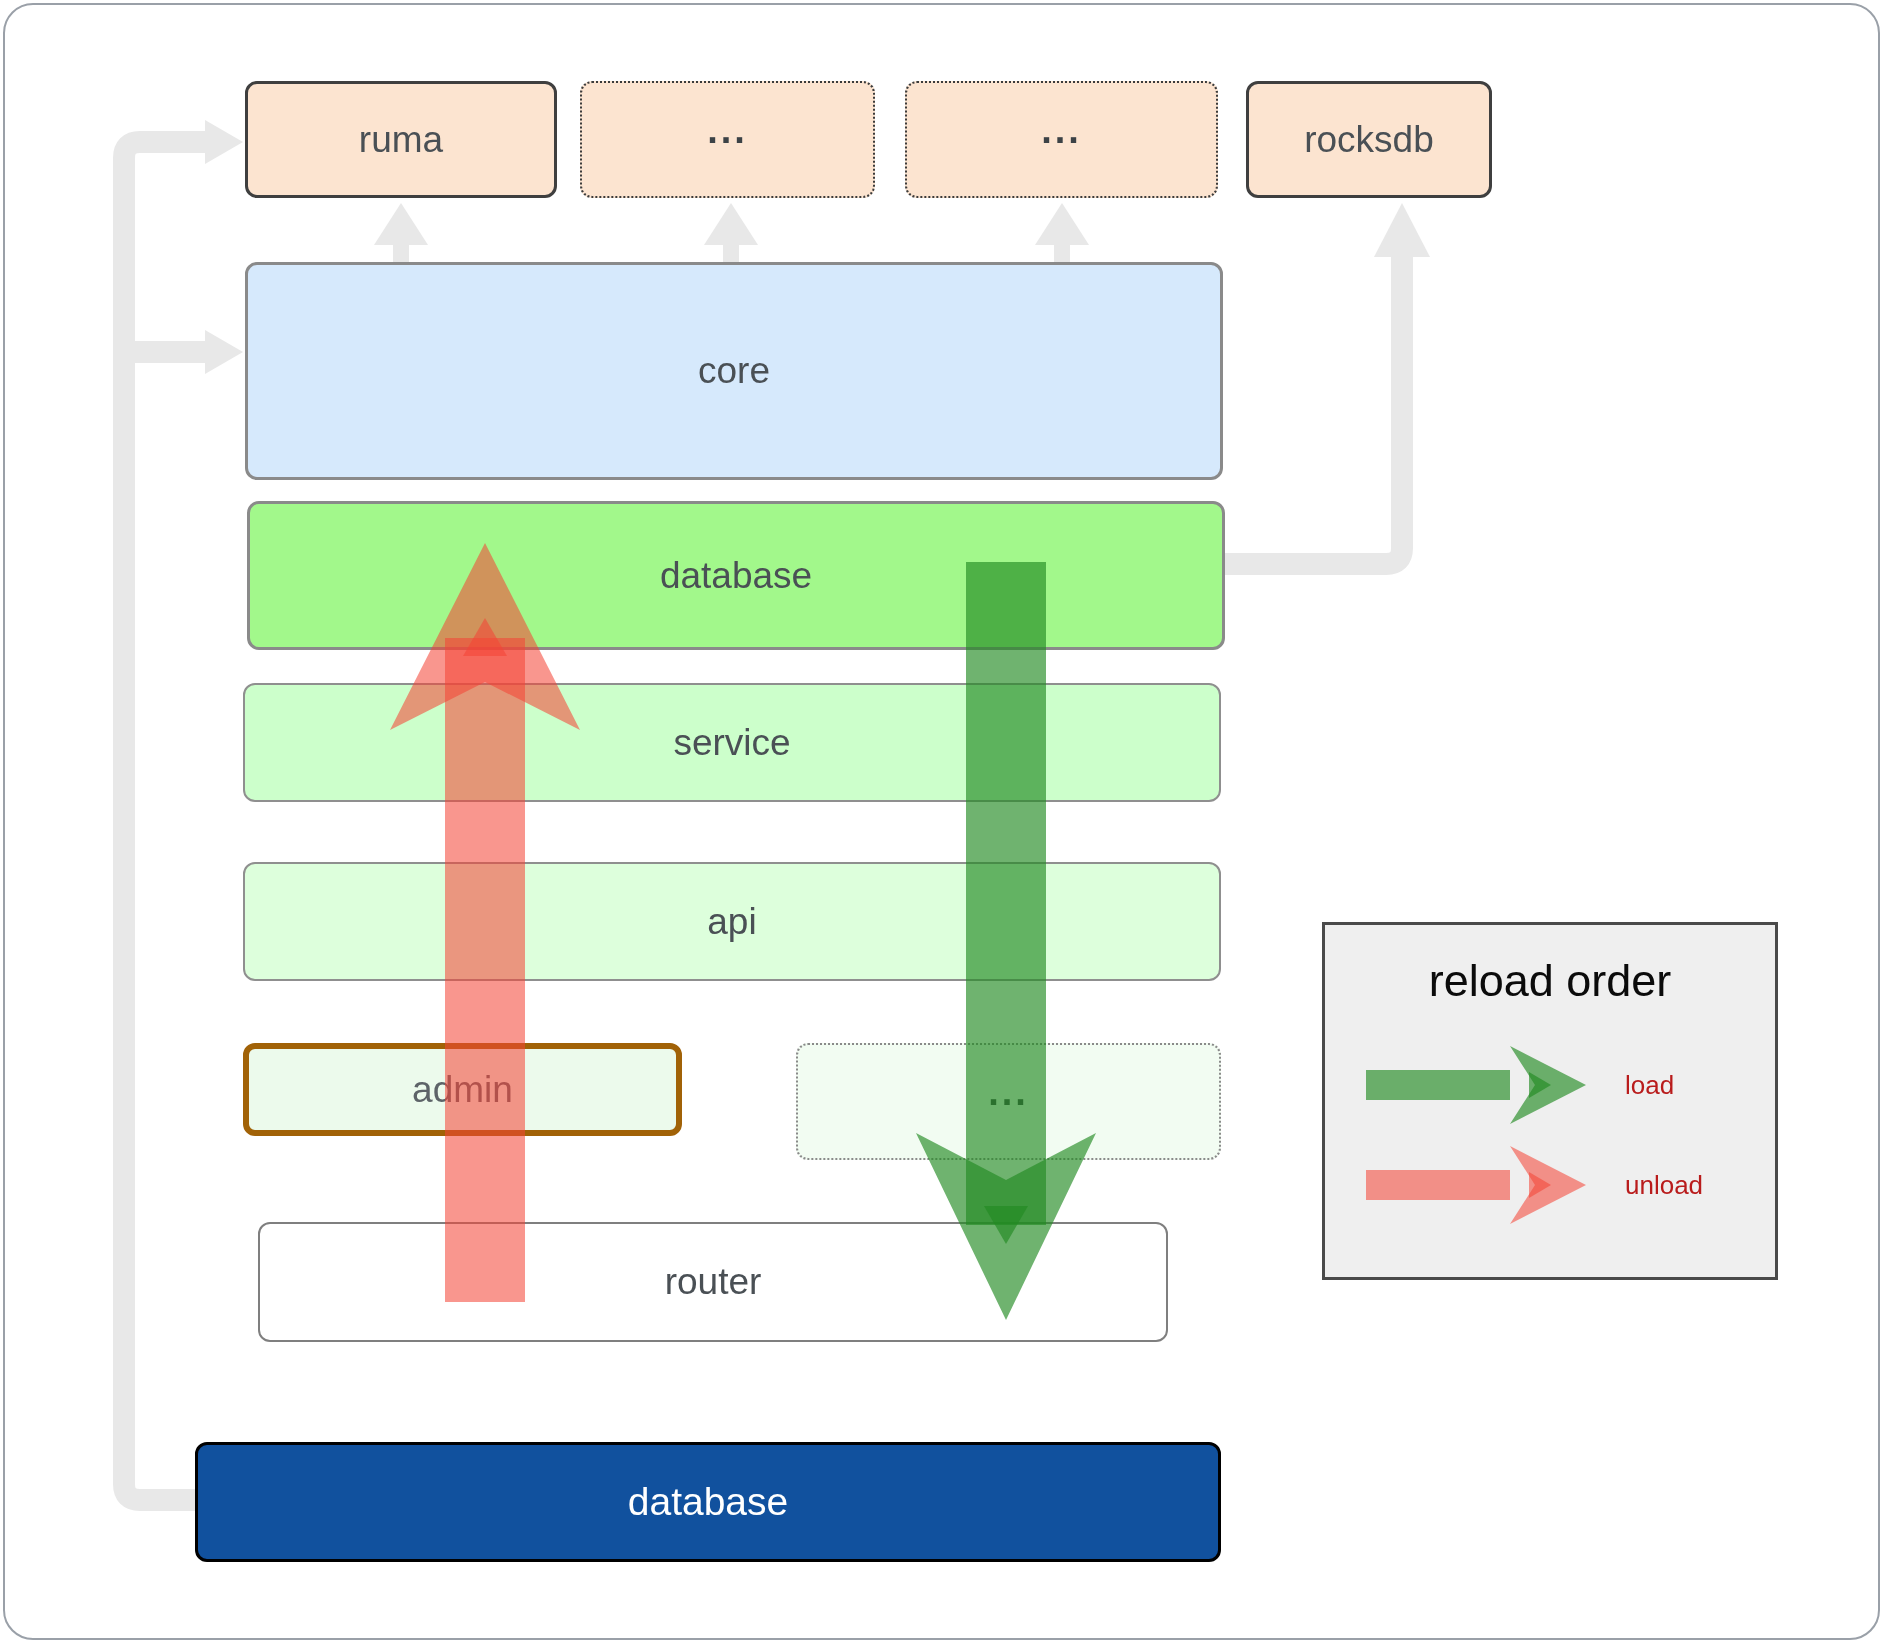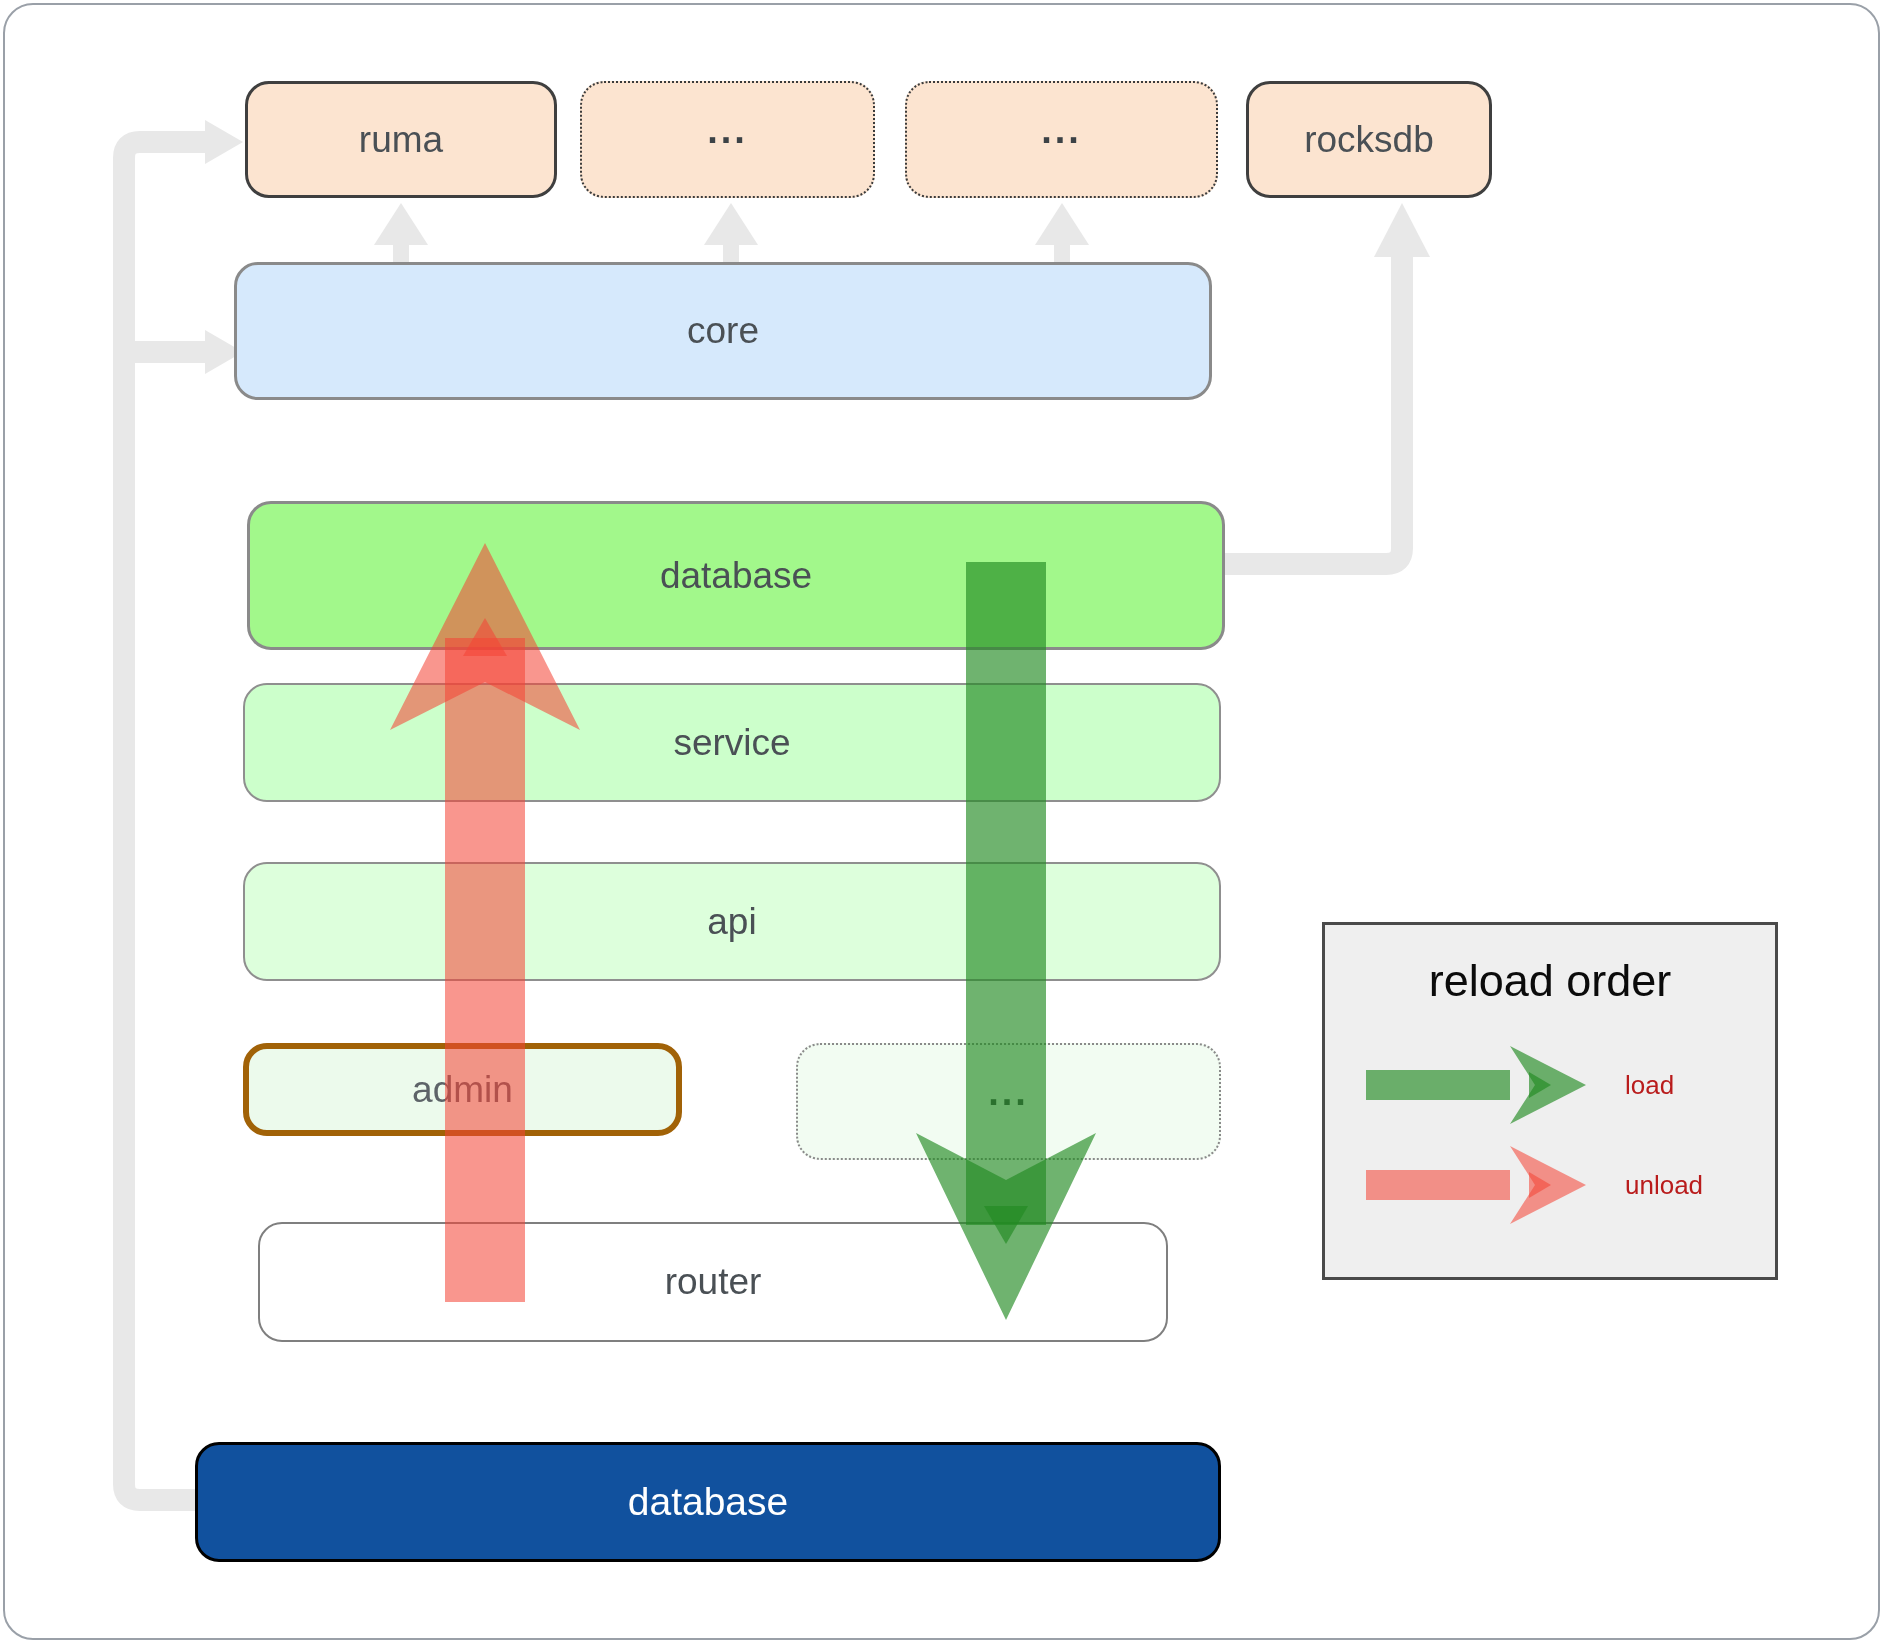--- a/index.html
+++ b/index.html
@@ -30,21 +30,21 @@
   #flow-layer { z-index: 3; pointer-events: none; }
 
   .box {
     position: absolute;
     box-sizing: border-box;
     display: flex;
     align-items: center;
     justify-content: center;
     font-size: 37px;
     color: var(--label-color);
-    border-radius: 24px;
+    border-radius: 12px;
     z-index: 2;
   }
   .module {
     background: var(--module-fill);
     border: 3px solid var(--module-border);
   }
   .module.dotted {
     border: 2px dotted #3b3b3b;
   }
   .dots {
@@ -53,21 +53,21 @@
     letter-spacing: 3px;
     color: #3c4246;
     transform: translateY(-9px);
   }
 
   .b-ruma      { left: 245px;  top: 81px;   width: 312px;  height: 117px; }
   .b-ext1      { left: 580px;  top: 81px;   width: 295px;  height: 117px; }
   .b-ext2      { left: 905px;  top: 81px;   width: 313px;  height: 117px; }
   .b-rocksdb   { left: 1246px; top: 81px;   width: 246px;  height: 117px; }
 
-  .b-core      { left: 234px; top: 262px;  width: 978px; height: 138px; background: var(--core-fill);     border: 3px solid var(--row-border); text-align: right; }
+  .b-core      { left: 245px; top: 262px;  width: 978px; height: 218px; background: var(--core-fill);     border: 3px solid var(--row-border); text-align: right; }
   .b-database  { left: 247px; top: 501px;  width: 978px; height: 149px; background: var(--database-fill); border: 3px solid var(--row-border); }
   .b-service   { left: 243px; top: 683px;  width: 978px; height: 119px; background: var(--service-fill);  border: 2px solid #8f8f8f; }
   .b-api       { left: 243px; top: 862px;  width: 978px; height: 119px; background: var(--api-fill);      border: 2px solid #8f8f8f; }
   .b-admin     { left: 243px; top: 1043px; width: 439px; height: 93px; background: var(--admin-fill);    border: 6px solid #a16207; color: #5d6368; }
   .b-admin-ext { left: 796px; top: 1043px; width: 425px; height: 117px; background: var(--admin-ext-fill); border: 2px dotted #8a8a8a; }
   .b-router    { left: 243px; top: 1222px; width: 910px; height: 120px; background: var(--router-fill);   border: 2px solid #7f7f7f; margin-left: 15px; }
   .b-conduwuit { left: 195px; top: 1442px; width: 1026px; height: 120px; background: var(--conduwuit-fill);
                  border: 3px solid #000000; color: #ffffff; font-size: 39px; }
 
   .legend {

